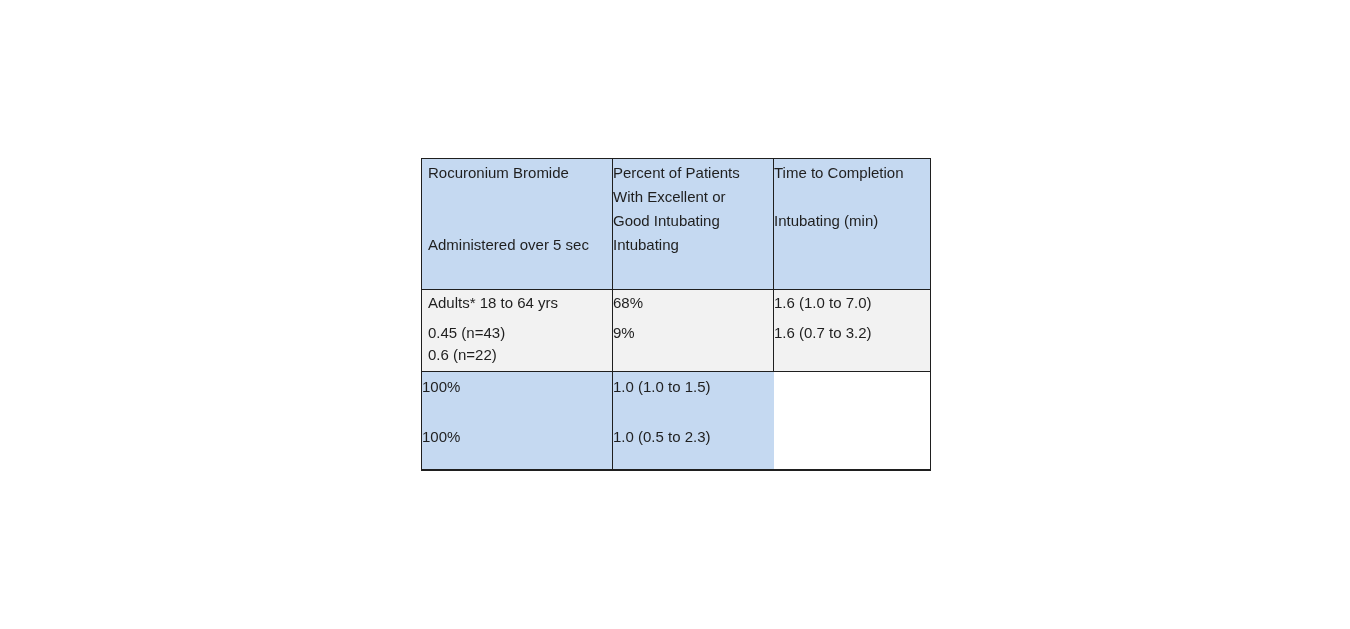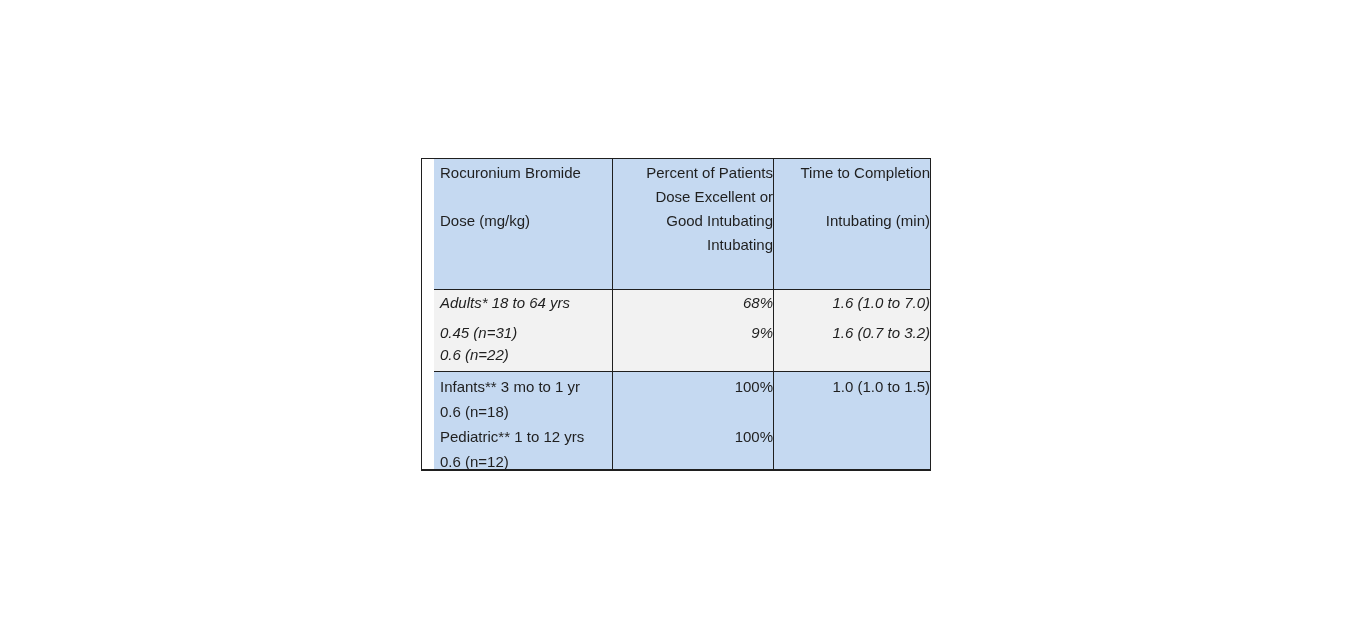--- a/index.html
+++ b/index.html
@@ -24,75 +24,70 @@
     box-sizing: border-box;
     border-right: 1.5px solid var(--border, #1f1f1f);
     border-bottom: 1.5px solid var(--border, #1f1f1f);
     padding-top: 2px;
     overflow: hidden;
   }
   .lastcol { border-right: none; }
   .lastrow { border-bottom: none; }
   .blue { background: var(--header-bg, #c5d9f1); }
   .gray { background: var(--row-alt-bg, #f2f2f2); }
-  .left { text-align: left; padding-left: 6px; padding-right: 4px; margin-left: 12px; }
-  .center { text-align: right; }
+  .left { text-align: left; padding-left: 6px; padding-right: 4px; }
+  .center { text-align: left; }
   .hl  { line-height: 24px; min-height: 24px; }
-  .r1l { line-height: 22px; min-height: 22px; font-style: italic; }
+  .r1l { line-height: 22px; min-height: 22px; }
   .r2l { line-height: 25px; min-height: 25px; }
   .mb8 { margin-bottom: 8px; }
 </style>
 </head>
 <body>
 
 <div class="tbl">
 
   <div class="cell blue left">
     <div class="hl">Rocuronium Bromide</div>
     <div class="hl"></div>
-    <div class="hl">Dose (mg/kg)</div>
     <div class="hl"></div>
+    <div class="hl">Administered over 5 sec</div>
   </div>
   <div class="cell blue center">
     <div class="hl">Percent of Patients</div>
-    <div class="hl">Dose Excellent or</div>
+    <div class="hl">With Excellent or</div>
     <div class="hl">Good Intubating</div>
     <div class="hl">Intubating</div>
   </div>
   <div class="cell blue center lastcol">
     <div class="hl">Time to Completion</div>
     <div class="hl"></div>
     <div class="hl">Intubating (min)</div>
   </div>
 
   <div class="cell gray left">
     <div class="r1l mb8">Adults* 18 to 64 yrs</div>
-    <div class="r1l">0.45 (n=31)</div>
+    <div class="r1l">0.45 (n=43)</div>
     <div class="r1l">0.6 (n=22)</div>
   </div>
   <div class="cell gray center">
     <div class="r1l mb8">68%</div>
     <div class="r1l">9%</div>
   </div>
   <div class="cell gray center lastcol">
     <div class="r1l mb8">1.6 (1.0 to 7.0)</div>
     <div class="r1l">1.6 (0.7 to 3.2)</div>
   </div>
 
-  <div class="cell blue left lastrow">
-    <div class="r2l">Infants** 3 mo to 1 yr</div>
-    <div class="r2l">0.6 (n=18)</div>
-    <div class="r2l">Pediatric** 1 to 12 yrs</div>
-    <div class="r2l">0.6 (n=12)</div>
-  </div>
   <div class="cell blue center lastrow">
     <div class="r2l">100%</div>
     <div class="r2l"></div>
     <div class="r2l">100%</div>
     <div class="r2l"></div>
   </div>
   <div class="cell blue center lastcol lastrow">
     <div class="r2l">1.0 (1.0 to 1.5)</div>
     <div class="r2l"></div>
+    <div class="r2l">1.0 (0.5 to 2.3)</div>
     <div class="r2l"></div>
   </div>
 
 </div>
 
 </body></html>

